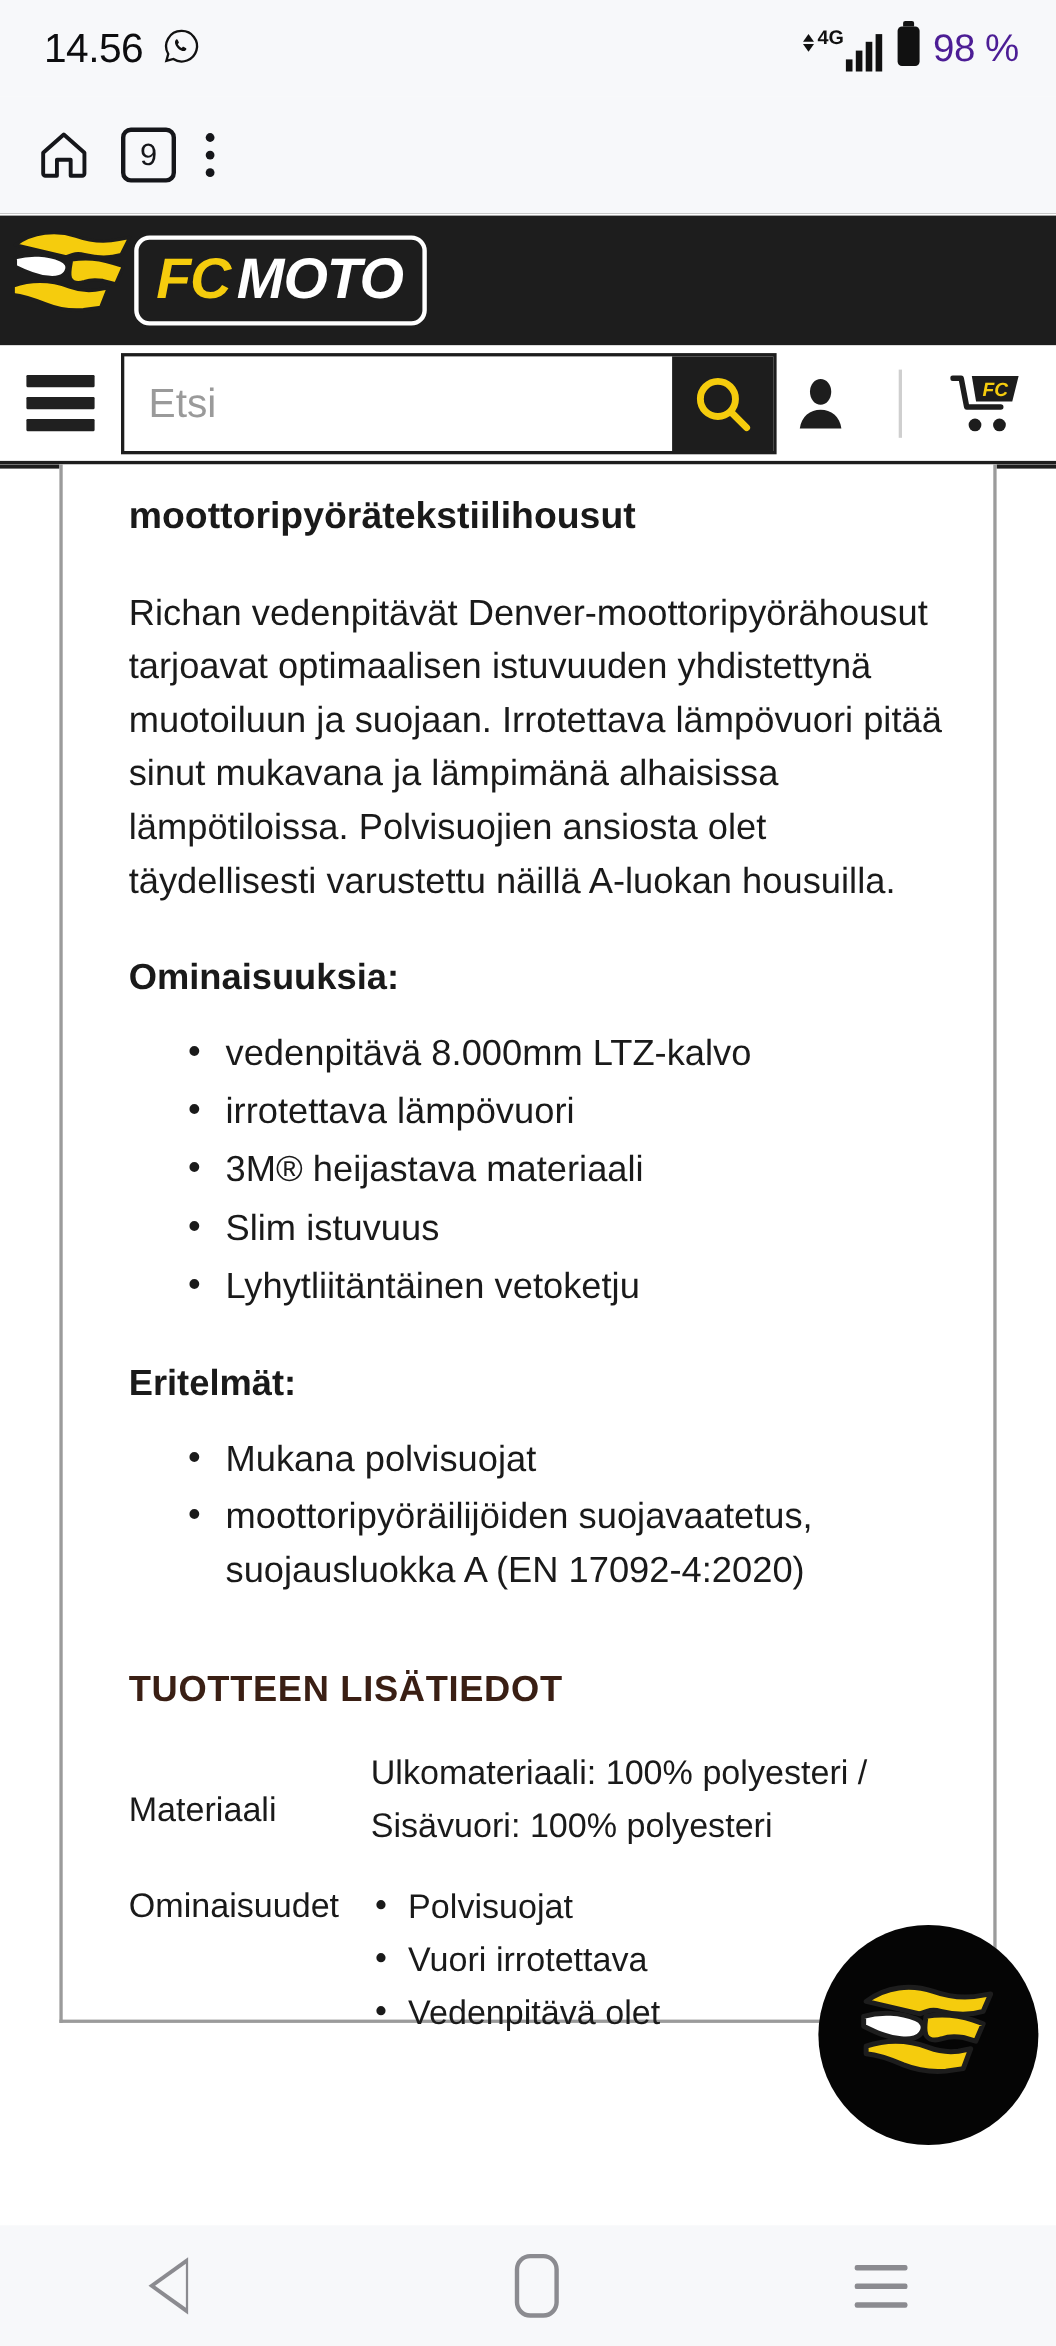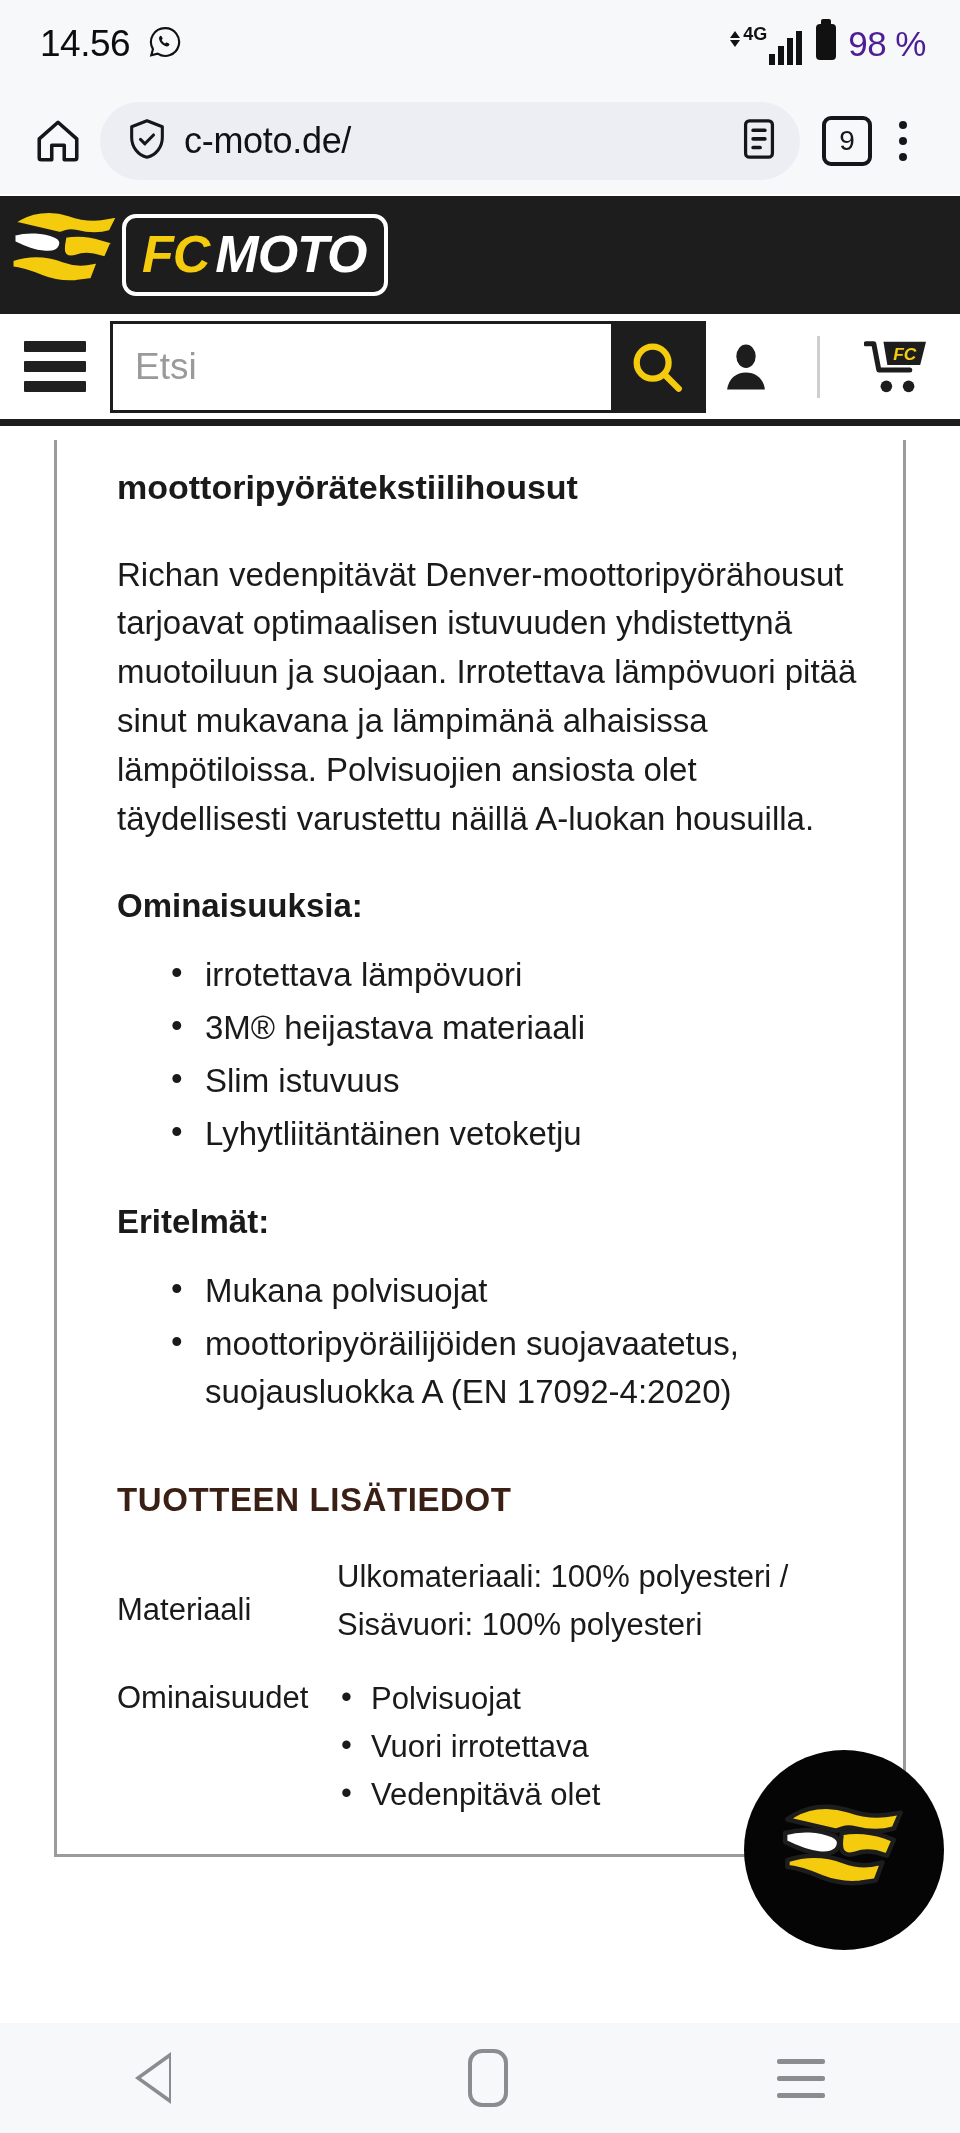--- a/index.html
+++ b/index.html
@@ -137,21 +137,21 @@
   .searchbtn { width: 92px; background: #1d1d1d; display: flex; align-items: center; justify-content: center; }
   .sb-icons { flex: 1; display: flex; align-items: center; justify-content: flex-end; gap: 0; }
   .acct { padding: 0 44px 0 0; display:flex; align-items:center; }
   .vdiv { width: 3px; height: 62px; background: #cfcfcf; }
   .cart { padding: 0 4px 0 44px; display: flex; align-items: center; }
 
   
   .page { position: relative; background: #fff; height: 1660px; overflow: hidden; }
   .contentbox {
     position: absolute;
-    left: 54px; top: 18px; width: 852px; height: 1417px;
+    left: 54px; top: 0px; width: 852px; height: 1417px;
     border-left: 3px solid #9b9b9b;
     border-right: 3px solid #9b9b9b;
     border-bottom: 3px solid #9b9b9b;
     padding: 0 36px;
     background: #fff;
   }
   .topline { position:absolute; left:0; top:0; width:960px; height:4px; background:#1d1d1d; }
   .desc-title {
     font-size: 34px; font-weight: bold; color: #1a1a1a; line-height: 1.25;
     margin-top: 26px; margin-left: 24px;
@@ -238,37 +238,20 @@
       <span class="sb-batt-text">98 %</span>
     </div>
   </div>
 
   <div class="browserbar">
     <div class="bb-home">
       <svg width="50" height="50" viewBox="0 0 24 24">
           <path d="M3 11 12 3l9 8v9a1 1 0 0 1-1 1h-5v-7H9v7H4a1 1 0 0 1-1-1z" fill="none" stroke="#15161a" stroke-width="1.7" stroke-linejoin="round"></path>
         </svg>
     </div>
-    <div class="urlpill">
-      <span>
-        <svg width="46" height="46" viewBox="0 0 24 24">
-            <path d="M12 2.5 20 5.6v5.6c0 5-3.4 9.3-8 10.3-4.6-1-8-5.3-8-10.3V5.6z" fill="none" stroke="#15161a" stroke-width="1.6" stroke-linejoin="round"></path>
-            <path d="M8.6 12.2l2.3 2.3 4.5-4.6" fill="none" stroke="#15161a" stroke-width="1.6" stroke-linecap="round" stroke-linejoin="round"></path>
-          </svg>
-      </span>
-      <span class="urltext">c-moto.de/</span>
-      <span class="reader-ico">
-        <svg width="46" height="46" viewBox="0 0 24 24">
-            <rect x="5" y="2.5" width="14" height="19" rx="2" fill="none" stroke="#15161a" stroke-width="1.7"></rect>
-            <rect x="8" y="6.5" width="8" height="1.9" rx="0.9" fill="#15161a"></rect>
-            <rect x="8" y="11" width="8" height="1.9" rx="0.9" fill="#15161a"></rect>
-            <rect x="8" y="15.5" width="5.5" height="1.9" rx="0.9" fill="#15161a"></rect>
-          </svg>
-      </span>
-    </div>
     <div class="tabcount">9</div>
     <div class="kebab">
       <span></span>
         <span></span>
         <span></span>
     </div>
   </div>
 
   <div class="siteheader">
     <div class="logo-wrap">
@@ -324,20 +307,21 @@
 
   <div class="page">
     <div class="topline"></div>
 
     <div class="contentbox">
       <div class="desc-title">moottoripyörätekstiilihousut</div>
       <div class="desc-p">Richan vedenpitävät Denver-moottoripyörähousut tarjoavat optimaalisen istuvuuden yhdistettynä muotoiluun ja suojaan. Irrotettava lämpövuori pitää sinut mukavana ja lämpimänä alhaisissa lämpötiloissa. Polvisuojien ansiosta olet täydellisesti varustettu näillä A-luokan housuilla.</div>
 
       <div class="sub-h">Ominaisuuksia:</div>
       <ul class="bl">
+        <li>vedenpitävä 8.000mm LTZ-kalvo</li>
         <li>irrotettava lämpövuori</li>
         <li>3M® heijastava materiaali</li>
         <li>Slim istuvuus</li>
         <li>Lyhytliitäntäinen vetoketju</li>
       </ul>
 
       <div class="sub-h">Eritelmät:</div>
       <ul class="bl">
         <li>Mukana polvisuojat</li>
         <li>moottoripyöräilijöiden suojavaatetus, suojausluokka A (EN 17092-4:2020)</li>

